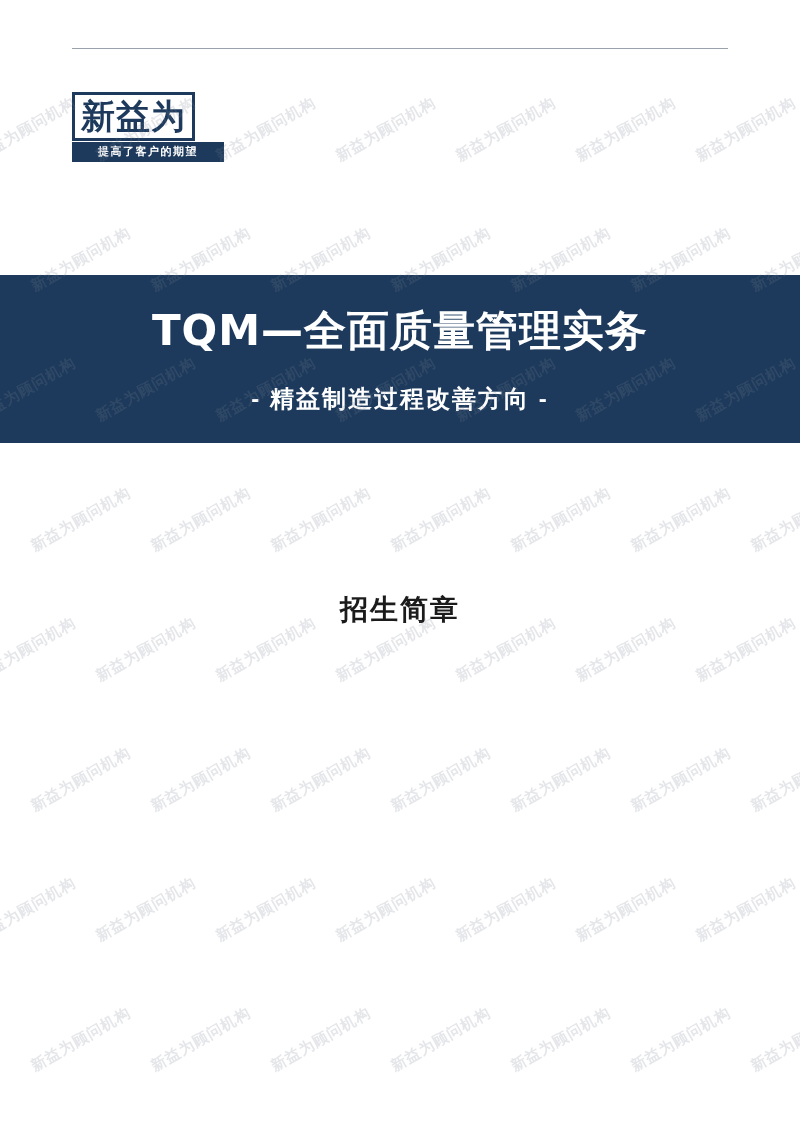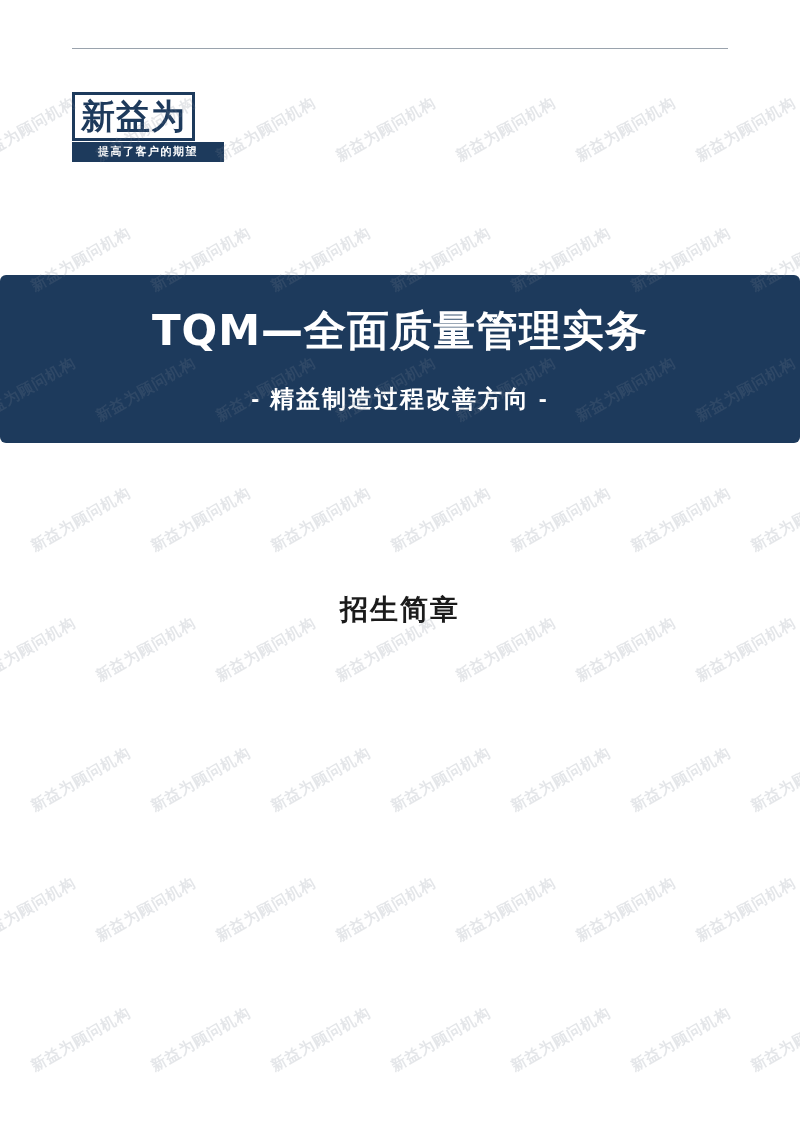--- a/index.html
+++ b/index.html
@@ -96,21 +96,20 @@
     left: 0;
     top: 275px;
     width: 800px;
     height: 168px;
     background: #1d3a5c;
     z-index: 3;
     display: flex;
     flex-direction: column;
     align-items: center;
     justify-content: center;
-    border-radius: 6px;
   }
   .banner-title {
     color: #ffffff;
     font-family: "DejaVu Sans", sans-serif;
     font-weight: 700;
     font-size: 42px;
     line-height: 52px;
     letter-spacing: 1px;
     white-space: nowrap;
   }

